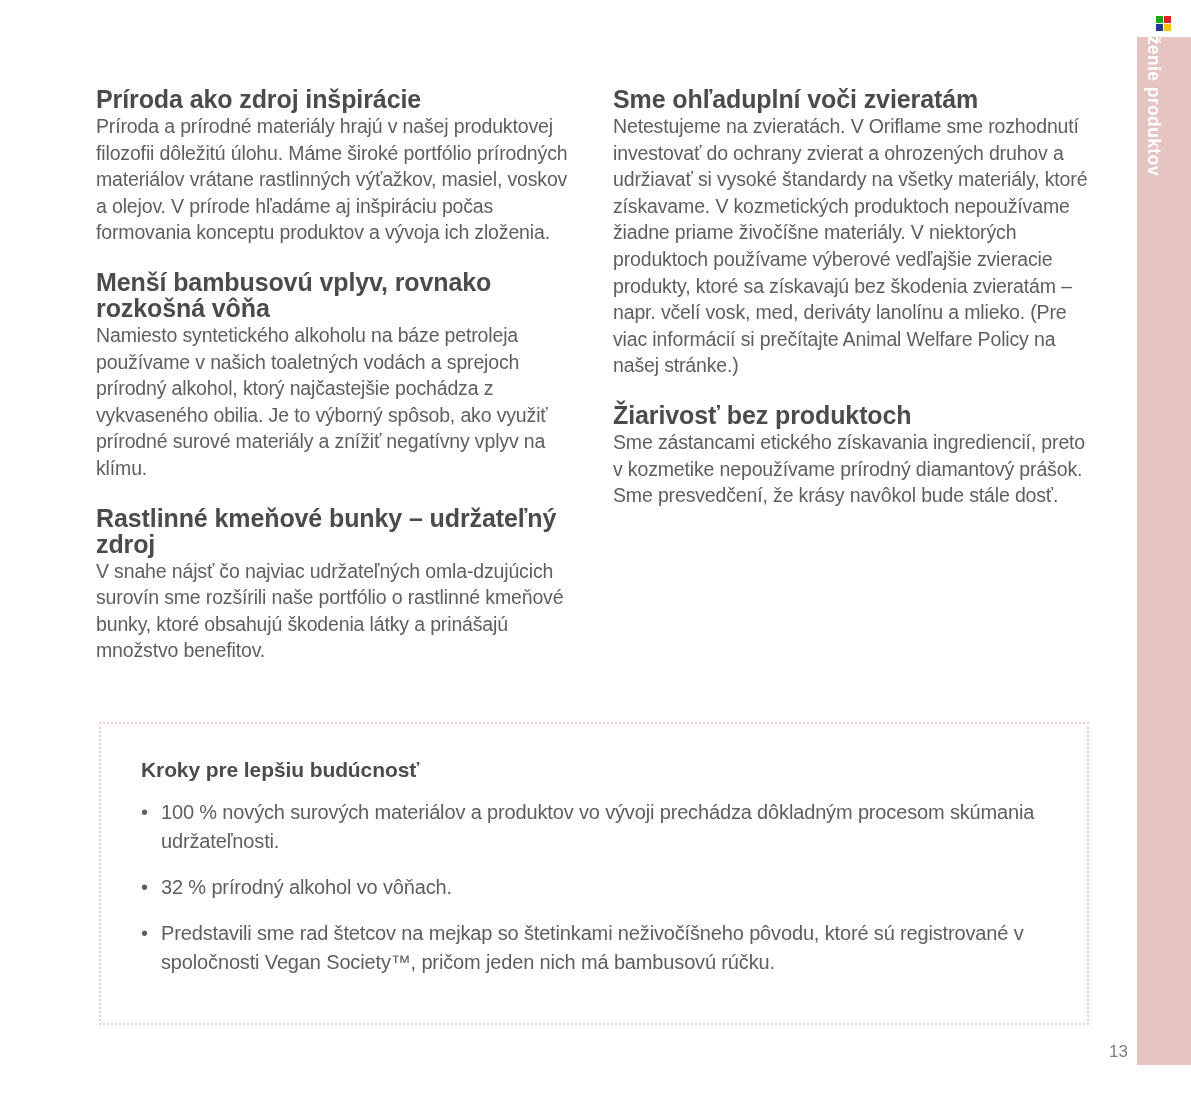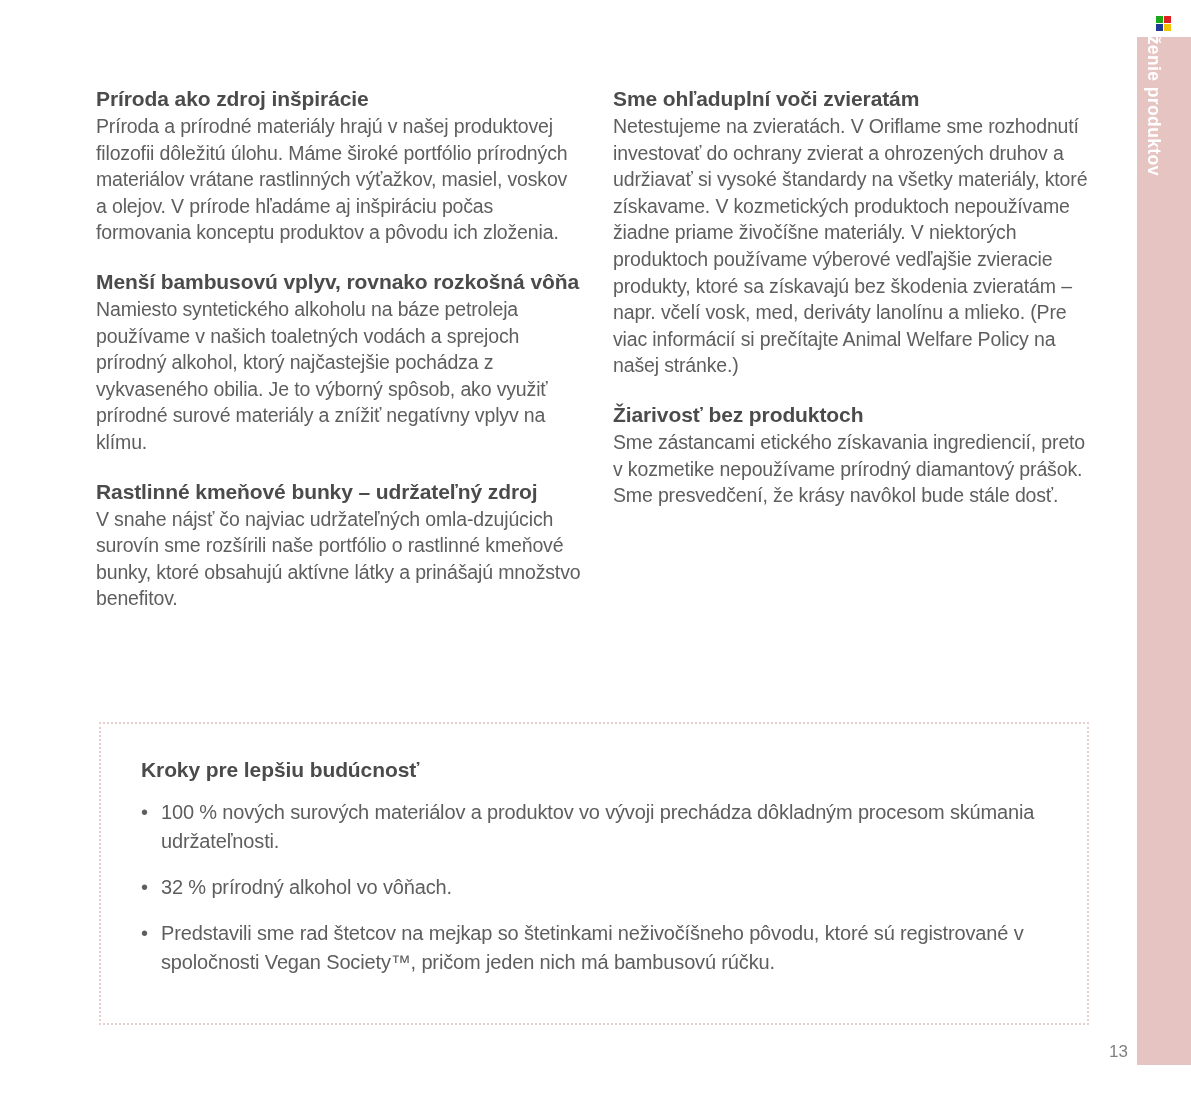--- a/index.html
+++ b/index.html
@@ -70,21 +70,21 @@
     gap: 32px;
   }
   .col { width: 485px; }
   .col.right { width: 478px; }
 
   .section { margin-bottom: 23px; }
   .section:last-child { margin-bottom: 0; }
 
   h2.sec-title {
     margin: 0 0 1px 0;
-    font-size: 21px;
+    font-size: 25px;
     line-height: 26px;
     font-weight: 700;
     color: #4b4b4b;
     letter-spacing: -0.1px;
     font-family: "Liberation Sans", sans-serif;
   }
   p.sec-body {
     margin: 0;
     font-size: 19.5px;
     line-height: 26.6px;
@@ -169,29 +169,29 @@
 
   <div class="side-tab">
     <div class="side-tab-label">Zloženie produktov</div>
   </div>
 
   <div class="columns">
 
     <div class="col left">
       <div class="section">
         <h2 class="sec-title">Príroda ako zdroj inšpirácie</h2>
-        <p class="sec-body">Príroda a prírodné materiály hrajú v našej produktovej filozofii dôležitú úlohu. Máme široké portfólio prírodných materiálov vrátane rastlinných výťažkov, masiel, voskov a olejov. V prírode hľadáme aj inšpiráciu počas formovania konceptu produktov a pôvodu ich zloženia.</p>
+        <p class="sec-body">Príroda a prírodné materiály hrajú v našej produktovej filozofii dôležitú úlohu. Máme široké portfólio prírodných materiálov vrátane rastlinných výťažkov, masiel, voskov a olejov. V prírode hľadáme aj inšpiráciu počas formovania konceptu produktov a vývoja ich zloženia.</p>
       </div>
       <div class="section">
         <h2 class="sec-title">Menší bambusovú vplyv, rovnako rozkošná vôňa</h2>
         <p class="sec-body">Namiesto syntetického alkoholu na báze petroleja používame v našich toaletných vodách a sprejoch prírodný alkohol, ktorý najčastejšie pochádza z vykvaseného obilia. Je to výborný spôsob, ako využiť prírodné surové materiály a znížiť negatívny vplyv na klímu.</p>
       </div>
       <div class="section">
         <h2 class="sec-title">Rastlinné kmeňové bunky – udržateľný zdroj</h2>
-        <p class="sec-body">V snahe nájsť čo najviac udržateľných omla-dzujúcich surovín sme rozšírili naše portfólio o rastlinné kmeňové bunky, ktoré obsahujú aktívne látky a prinášajú množstvo benefitov.</p>
+        <p class="sec-body">V snahe nájsť čo najviac udržateľných omla-dzujúcich surovín sme rozšírili naše portfólio o rastlinné kmeňové bunky, ktoré obsahujú škodenia látky a prinášajú množstvo benefitov.</p>
       </div>
     </div>
 
     <div class="col right">
       <div class="section">
         <h2 class="sec-title">Sme ohľaduplní voči zvieratám</h2>
         <p class="sec-body">Netestujeme na zvieratách. V Oriflame sme rozhodnutí investovať do ochrany zvierat a ohrozených druhov a udržiavať si vysoké štandardy na všetky materiály, ktoré získavame. V kozmetických produktoch nepoužívame žiadne priame živočíšne materiály. V niektorých produktoch používame výberové vedľajšie zvieracie produkty, ktoré sa získavajú bez škodenia zvieratám – napr. včelí vosk, med, deriváty lanolínu a mlieko. (Pre viac informácií si prečítajte Animal Welfare Policy na našej stránke.)</p>
       </div>
       <div class="section">
         <h2 class="sec-title">Žiarivosť bez produktoch</h2>

